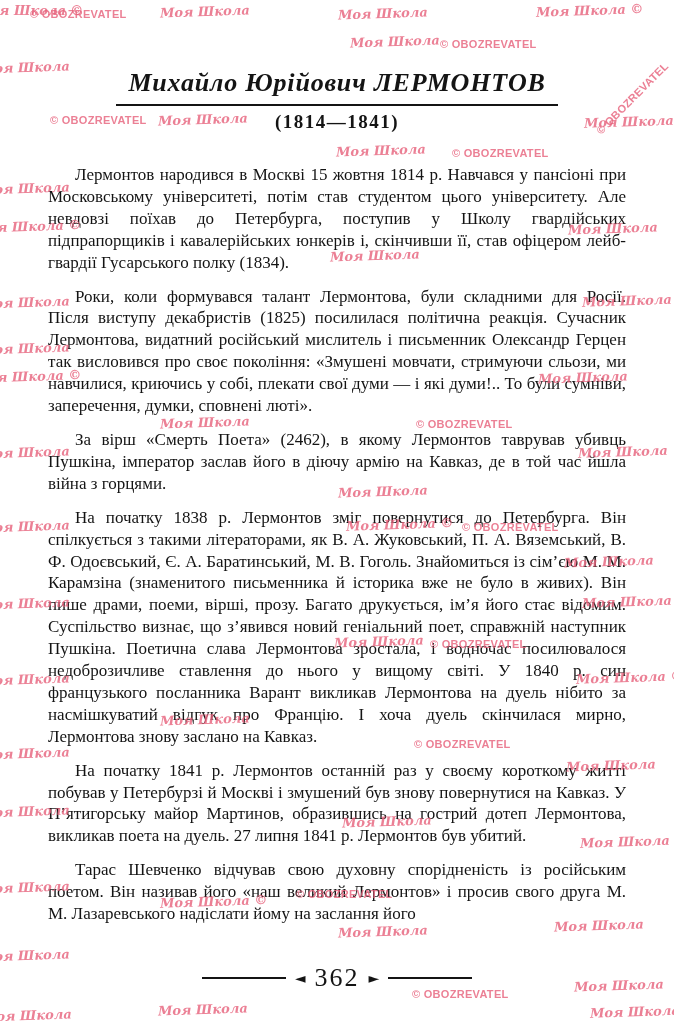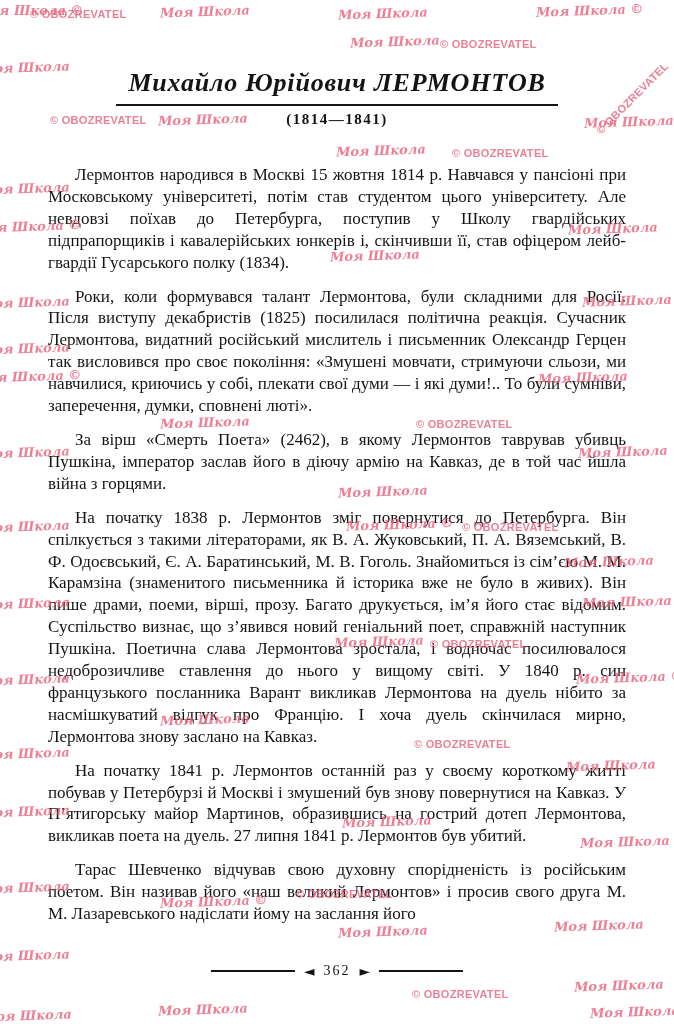--- a/index.html
+++ b/index.html
@@ -6,33 +6,33 @@
   .page {
     position:relative; width:674px; height:1024px; overflow:hidden;
     background:var(--bg,#ffffff); color:var(--ink,#141414);
     font-family:"Liberation Serif", serif;
   }
   .heading { position:absolute; top:68px; left:0; right:0; text-align:center; z-index:1; }
   .title {
     display:inline-block; margin:0; font-size:26px; font-style:italic; font-weight:bold;
     letter-spacing:.8px; border-bottom:2px solid var(--ink,#141414); padding:0 12px 6px;
   }
-  .dates { margin-top:5px; font-size:15px; font-weight:bold; letter-spacing:1.5px; }
+  .dates { margin-top:5px; font-size:19px; font-weight:bold; letter-spacing:1.5px; }
   .body-text {
     position:absolute; top:152px; left:36px; width:602px; z-index:1;
     font-size:17px; line-height:21.9px; text-align:justify;
   }
   .body-text p { margin:12px; text-indent:27px; }
   .page-footer {
     position:absolute; top:963px; left:0; right:0; z-index:1;
     display:flex; justify-content:center; align-items:center; gap:9px;
   }
   .rule { width:84px; height:2px; background:var(--ink,#141414); }
   .tri { font-family:"DejaVu Sans", sans-serif; font-size:14px; line-height:1; }
-  .page-num { font-size:14px; letter-spacing:2px; }
+  .page-num { font-size:26px; letter-spacing:2px; }
   .wm-layer { position:absolute; left:0; top:0; right:0; bottom:0; z-index:5; pointer-events:none; }
   .wm { position:absolute; white-space:nowrap; opacity:.8; color:var(--wm,#e7617b); }
   .wm-school {
     font-family:"DejaVu Serif", serif; font-style:italic; font-weight:bold; font-size:13px;
   }
   .wm-oboz {
     font-family:"Liberation Sans", sans-serif; font-weight:bold; font-size:11px; letter-spacing:.3px;
   }
 </style>
 </head>

